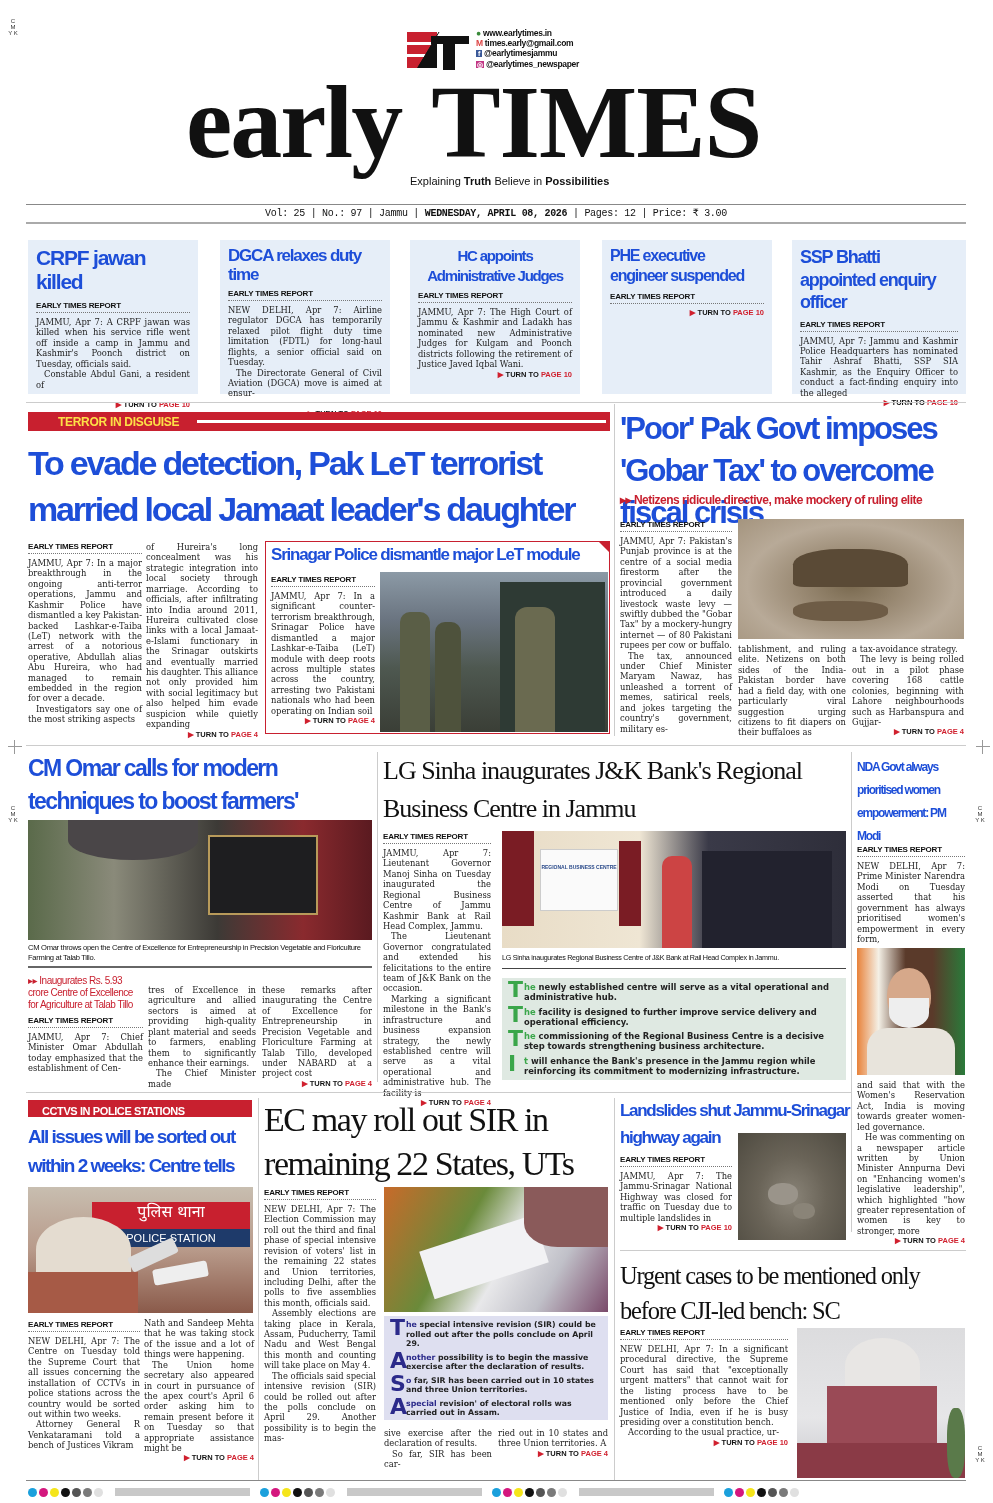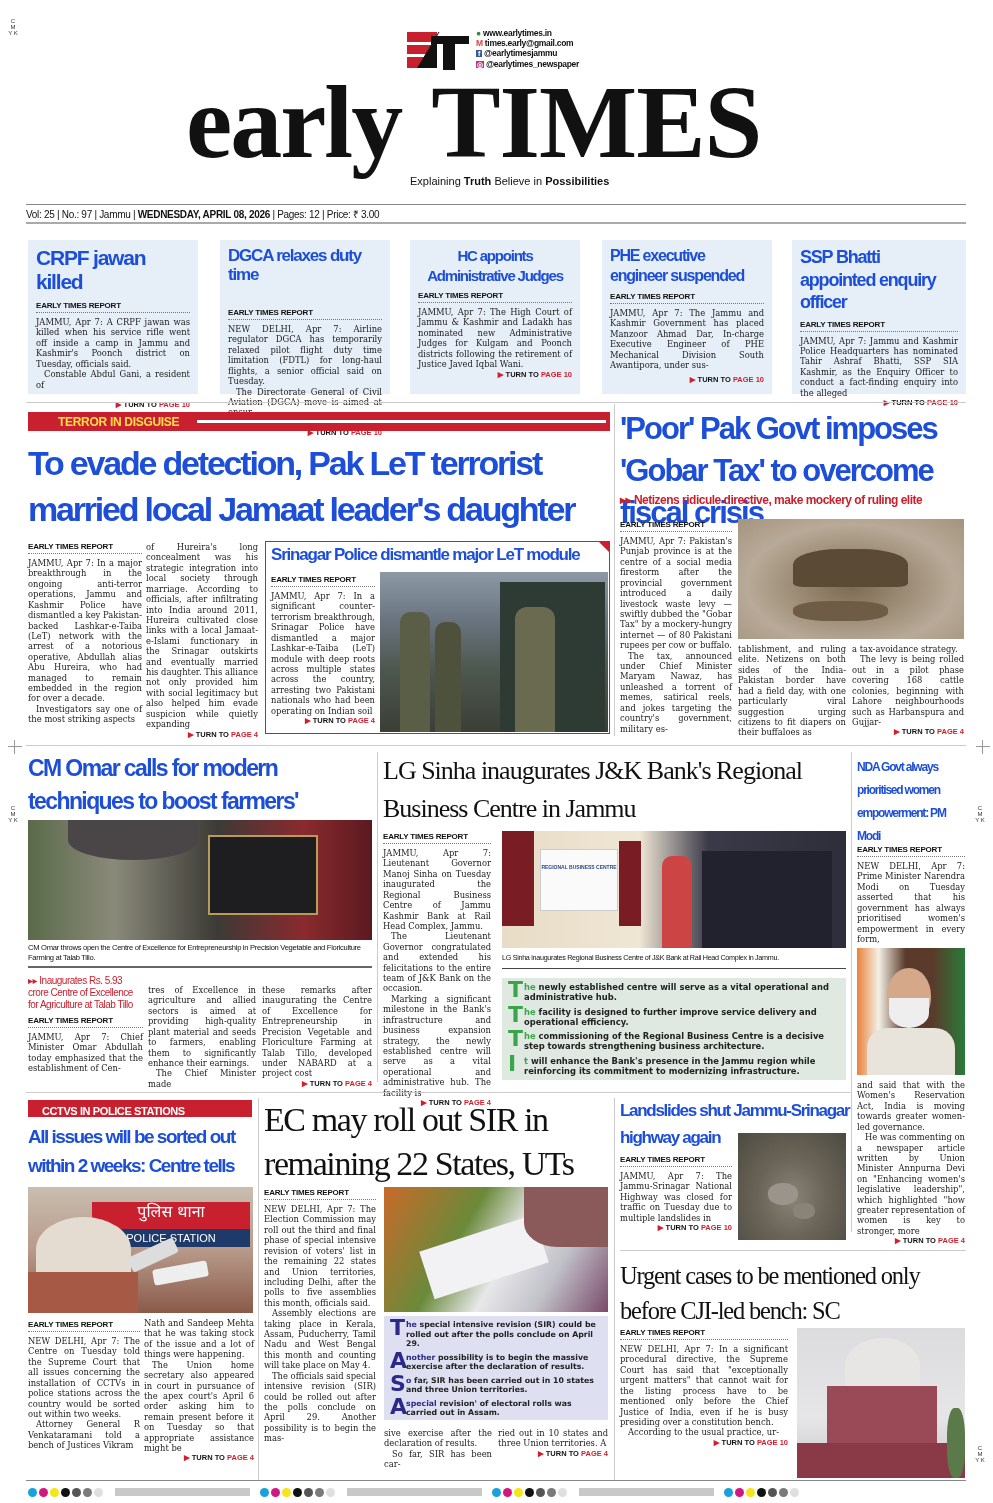--- a/index.html
+++ b/index.html
@@ -55,57 +55,54 @@
   <div><span style="background:#c13584;color:#fff;padding:0 1px;font-size:7px">◎</span> <span>@earlytimes_newspaper</span></div>
 </div>
 <div class="abs" style="left:186px;top:72px;font-family:'Liberation Serif',serif;font-weight:bold;font-size:104px;line-height:100px;letter-spacing:-2px;color:#111">
   <span>early</span>
   <span style="margin-left:6px;letter-spacing:-1px">TIMES</span>
 </div>
 <div class="abs" style="left:410px;top:175px;font-family:'Liberation Sans',sans-serif;font-size:11px;color:#111">
   <span>Explaining </span><b>Truth</b><span> Believe in </span><b>Possibilities</b>
 </div>
 <div class="abs" style="left:26px;top:204px;width:940px;height:1px;background:#888"></div>
-<div class="abs" style="left:26px;top:207px;width:940px;text-align:left;font-family:Liberation Sans, sans-serif;font-size:10px;color:#111;letter-spacing:-0.3px">
+<div class="abs" style="left:26px;top:207px;width:940px;text-align:center;font-family:Liberation Mono, monospace;font-size:10px;color:#111;letter-spacing:-0.3px">
   <span>Vol: 25</span> | <span>No.: 97</span> | <span>Jammu</span> | <b>WEDNESDAY, APRIL 08, 2026</b> | <span>Pages: 12</span> | <span>Price: ₹ 3.00</span>
 </div>
 <div class="abs" style="left:26px;top:222px;width:940px;height:2px;background:#aaa"></div>
 
 <div class="abs brief" style="left:28px;top:240px;width:170px;height:154px">
   <div class="hd" style="font-size:21px;margin-bottom:8px">CRPF jawan killed</div>
   <div class="report">EARLY TIMES REPORT</div>
   <div class="body">
       <p>JAMMU, Apr 7: A CRPF jawan was killed when his service rifle went off inside a camp in Jammu and Kashmir's Poonch district on Tuesday, officials said.</p>
       <p>Constable Abdul Gani, a resident of</p>
     </div>
   <div class="turn" style="margin-top:10px"><span class="arr">▶</span><span>TURN TO</span> <span class="pg">PAGE 10</span></div>
 </div>
 <div class="abs brief" style="left:220px;top:240px;width:170px;height:154px">
-  <div class="hd" style="font-size:17px;margin-bottom:24px">DGCA relaxes duty time</div>
+  <div class="hd" style="font-size:17px;margin-bottom:5px">DGCA relaxes duty time</div>
   <div class="report">EARLY TIMES REPORT</div>
   <div class="body">
       <p>NEW DELHI, Apr 7: Airline regulator DGCA has temporarily relaxed pilot flight duty time limitation (FDTL) for long-haul flights, a senior official said on Tuesday.</p>
       <p>The Directorate General of Civil Aviation (DGCA) move is aimed at ensur-</p>
     </div>
   <div class="turn" style="margin-top:10px"><span class="arr">▶</span><span>TURN TO</span> <span class="pg">PAGE 10</span></div>
 </div>
 <div class="abs brief" style="left:410px;top:240px;width:170px;height:154px">
   <div class="hd" style="font-size:15px;text-align:center;margin-bottom:6px;line-height:1.3">HC appoints Administrative Judges</div>
   <div class="report">EARLY TIMES REPORT</div>
   <div class="body">
       <p>JAMMU, Apr 7: The High Court of Jammu &amp; Kashmir and Ladakh has nominated new Administrative Judges for Kulgam and Poonch districts following the retirement of Justice Javed Iqbal Wani.</p>
     </div>
   <div class="turn"><span class="arr">▶</span><span>TURN TO</span> <span class="pg">PAGE 10</span></div>
 </div>
 <div class="abs brief" style="left:602px;top:240px;width:170px;height:154px">
   <div class="hd" style="font-size:16px;margin-bottom:6px;line-height:1.25">PHE executive engineer suspended</div>
   <div class="report">EARLY TIMES REPORT</div>
-  <div class="body">
-      <p>JAMMU, Apr 7: The Jammu and Kashmir Government has placed Manzoor Ahmad Dar, In-charge Executive Engineer of PHE Mechanical Division South Awantipora, under sus-</p>
-    </div>
   <div class="turn" style="margin-top:4px"><span class="arr">▶</span><span>TURN TO</span> <span class="pg">PAGE 10</span></div>
 </div>
 <div class="abs brief" style="left:792px;top:240px;width:174px;height:154px">
   <div class="hd" style="font-size:18px;margin-bottom:6px;line-height:1.25">SSP Bhatti appointed enquiry officer</div>
   <div class="report">EARLY TIMES REPORT</div>
   <div class="body">
       <p>JAMMU, Apr 7: Jammu and Kashmir Police Headquarters has nominated Tahir Ashraf Bhatti, SSP SIA Kashmir, as the Enquiry Officer to conduct a fact-finding enquiry into the alleged</p>
     </div>
   <div class="turn"><span class="arr">▶</span><span>TURN TO</span> <span class="pg">PAGE 10</span></div>
 </div>

